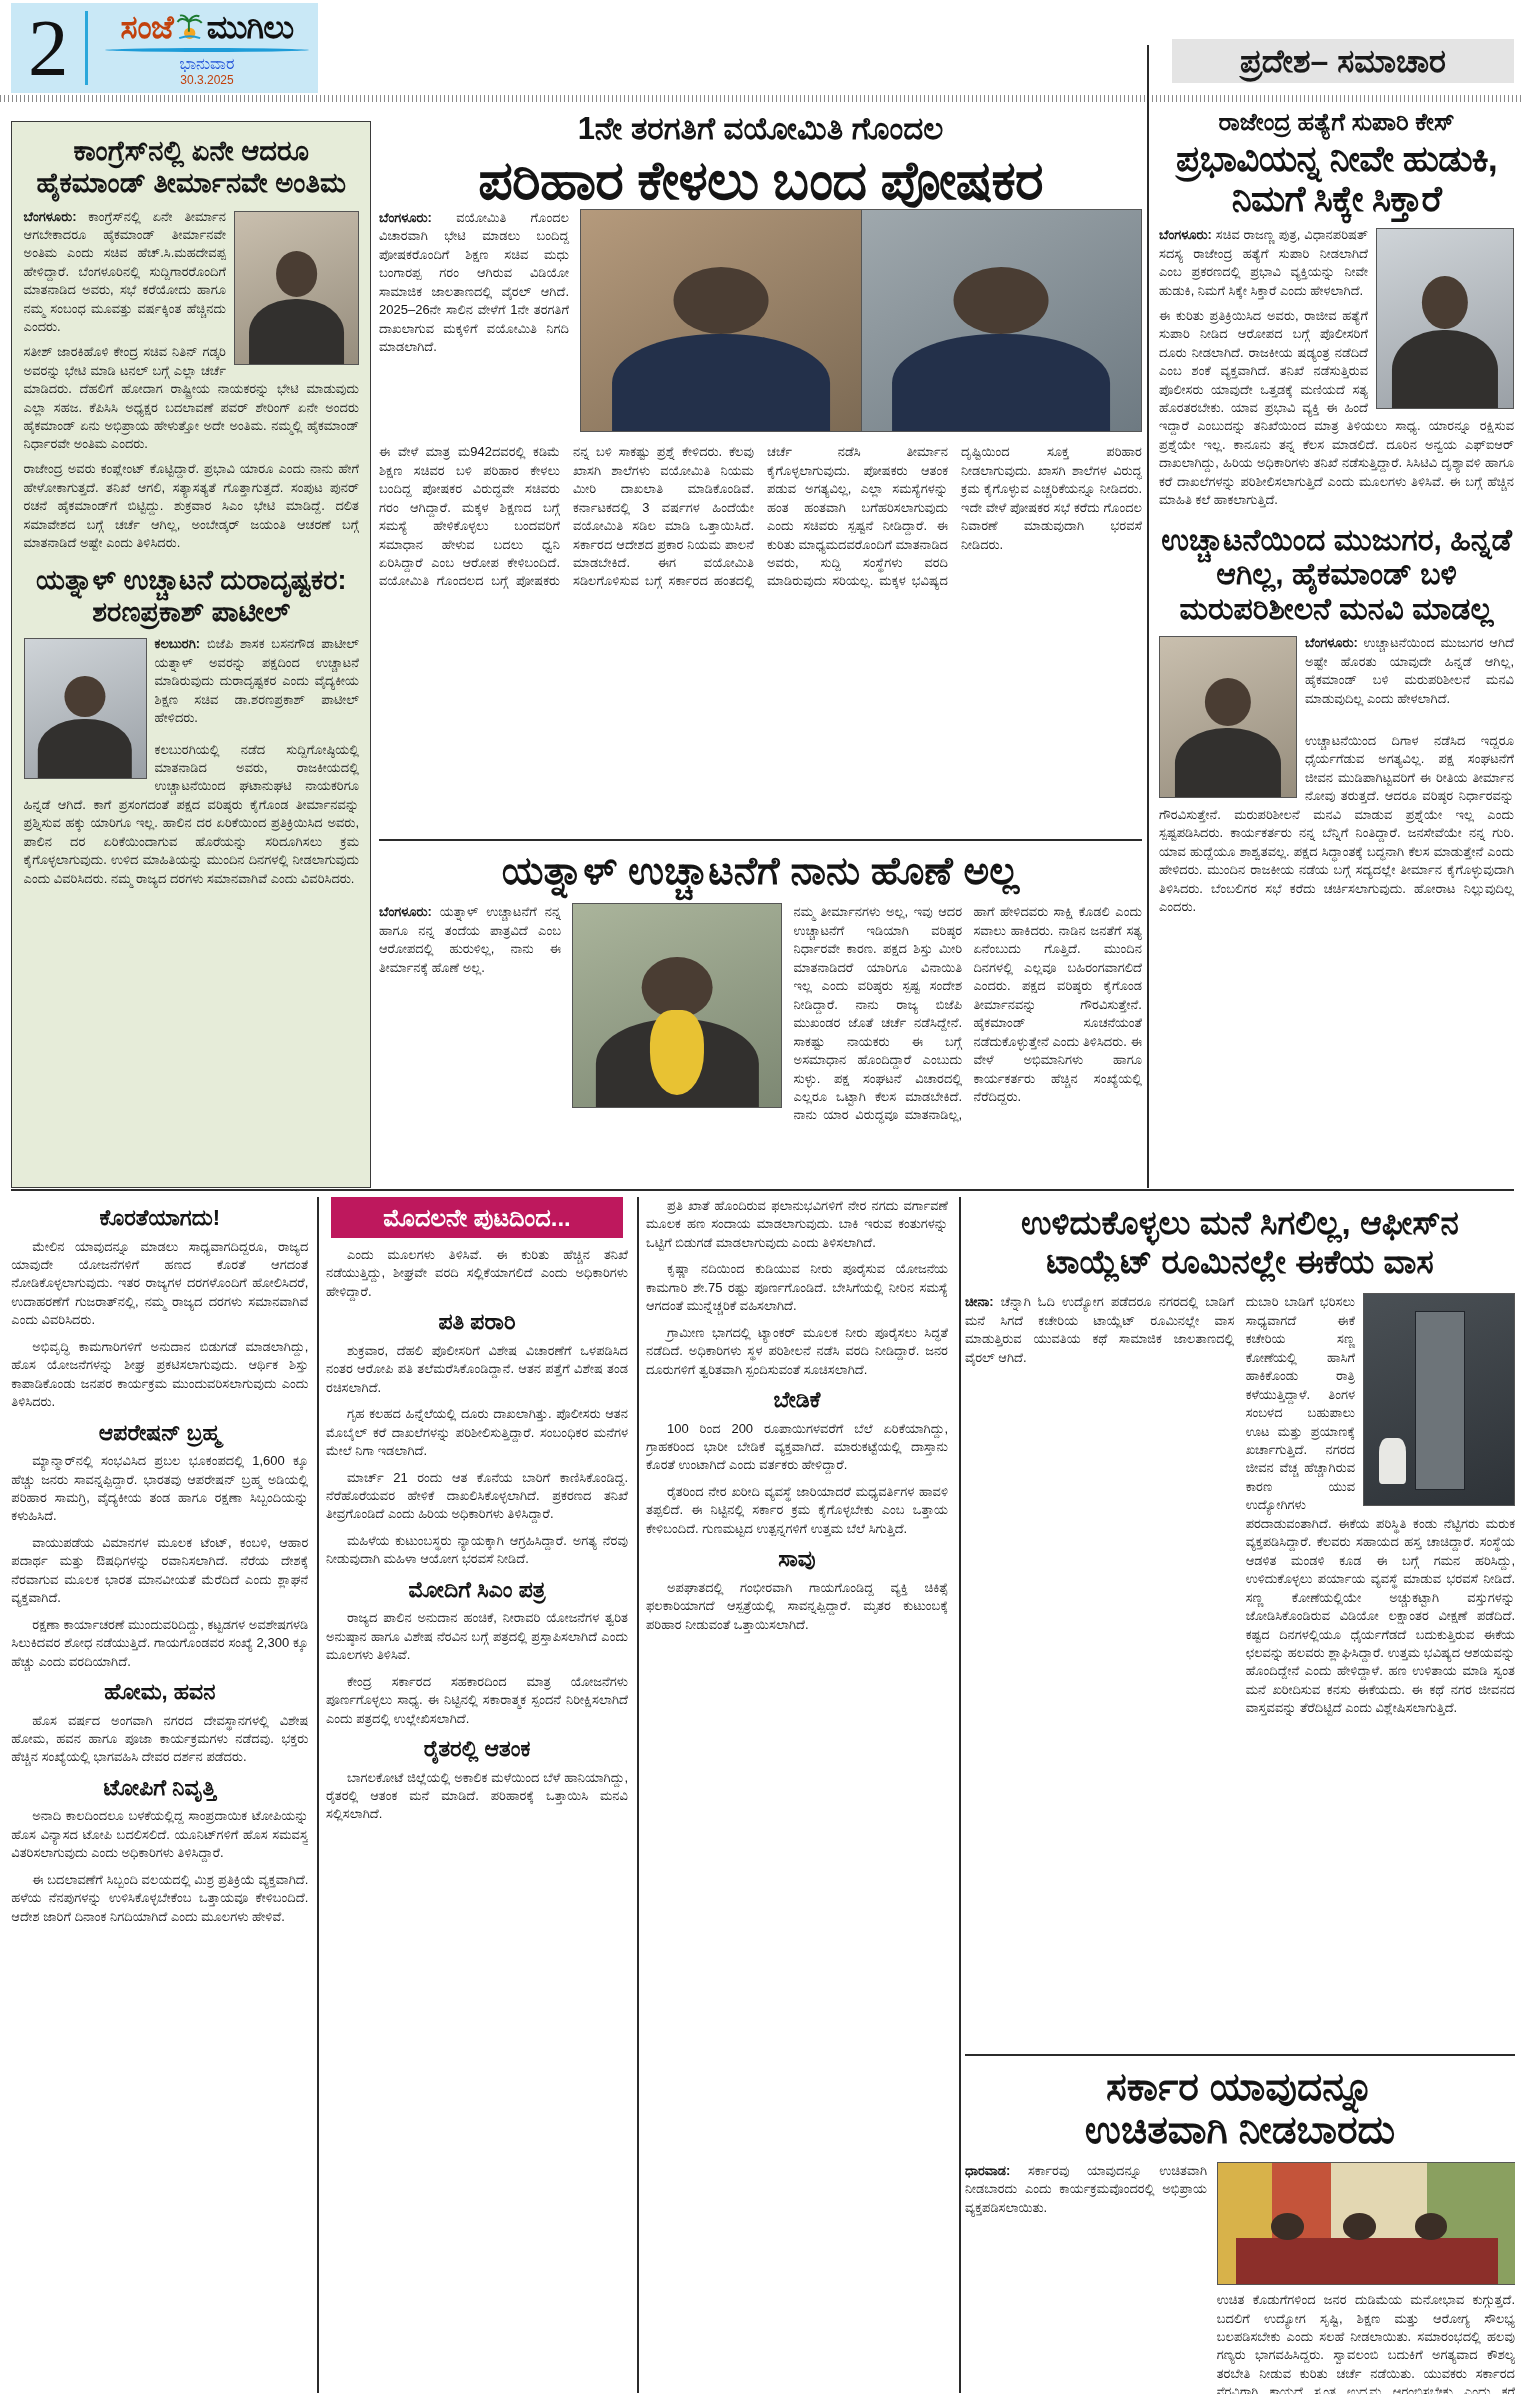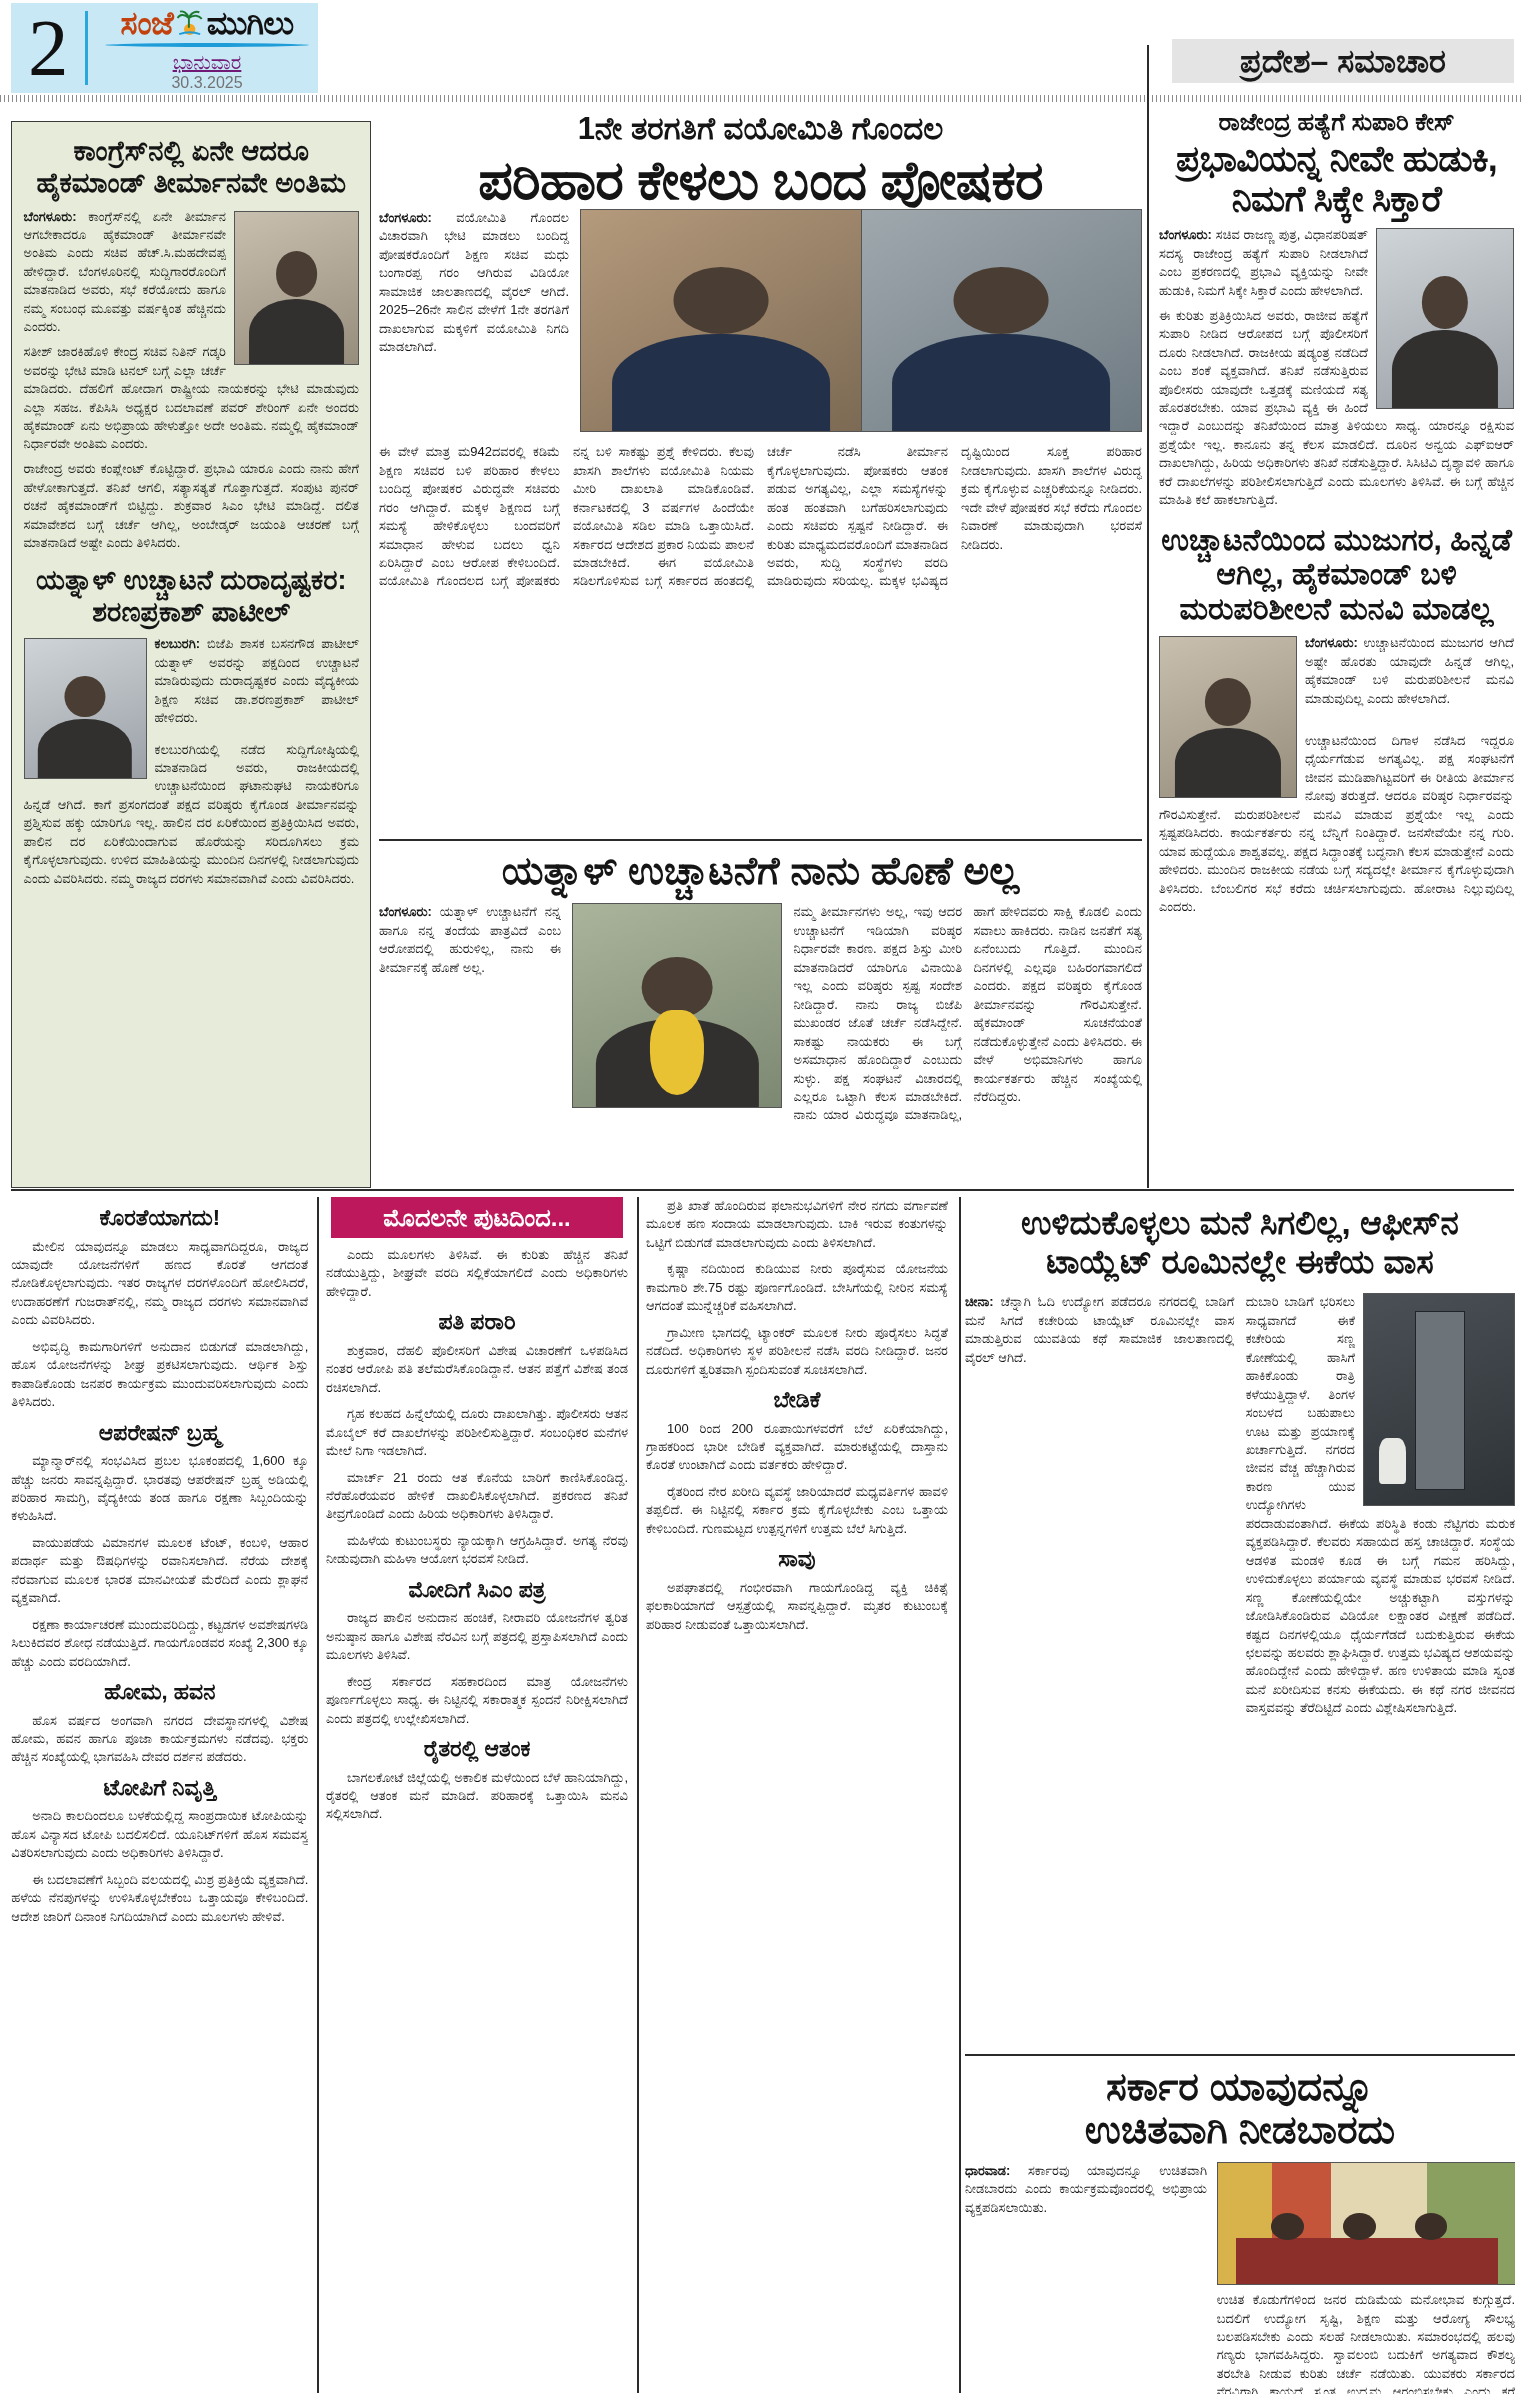--- a/index.html
+++ b/index.html
@@ -11,22 +11,22 @@
   .pagenum{width:74px;text-align:center;font-family:"Liberation Serif",serif;
            font-size:81px;line-height:84px;font-weight:400;color:#111;}
   .mastrule{width:2.4px;height:74px;background:#2aa7db;margin-right:8px;}
   .mastcenter{flex:1;text-align:center;}
   .logo-row{display:flex;align-items:center;justify-content:center;gap:3.2px;}
   .logo-red{font-size:32px;font-weight:bold;color:#c2410c;letter-spacing:-0.8px;}
   .logo-black{font-size:32px;font-weight:bold;color:#111;letter-spacing:-0.8px;}
   .palm{display:inline-block;width:27.4px;height:27.4px;position:relative;}
   .logo-underline{height:4px;margin:1.6px 9.7px 3.2px 9.7px;border-radius:50%;
         background:radial-gradient(ellipse at center,#1d9cd8 0%,#1d9cd8 60%,rgba(29,156,216,0) 100%);}
-  .day{font-size:20px;color:#701a75;text-decoration:underline;}
-  .date{font-size:16px;color:#737373;}
+  .day{font-size:16px;color:#1d4ed8;}
+  .date{font-size:12px;color:#c2410c;}
   .stripes{position:absolute;left:0;top:95px;width:1523px;height:7.3px;
         background:repeating-linear-gradient(90deg,#8a8a8a 0 1.2px,#ffffff 1.2px 4px);}
   .section-label{position:absolute;left:1172px;top:39px;width:342px;height:44px;background:#e4e4e4;
         display:flex;align-items:center;justify-content:center;font-size:32px;font-weight:bold;color:#1a1a1a;}
   
   .vrule{position:absolute;width:1.6px;background:#2b2b2b;}
   .hrule{position:absolute;height:1.6px;background:#2b2b2b;}
   
   .just{ text-align:justify; }
   .body-sm{font-size:13px;line-height:1.42;}

